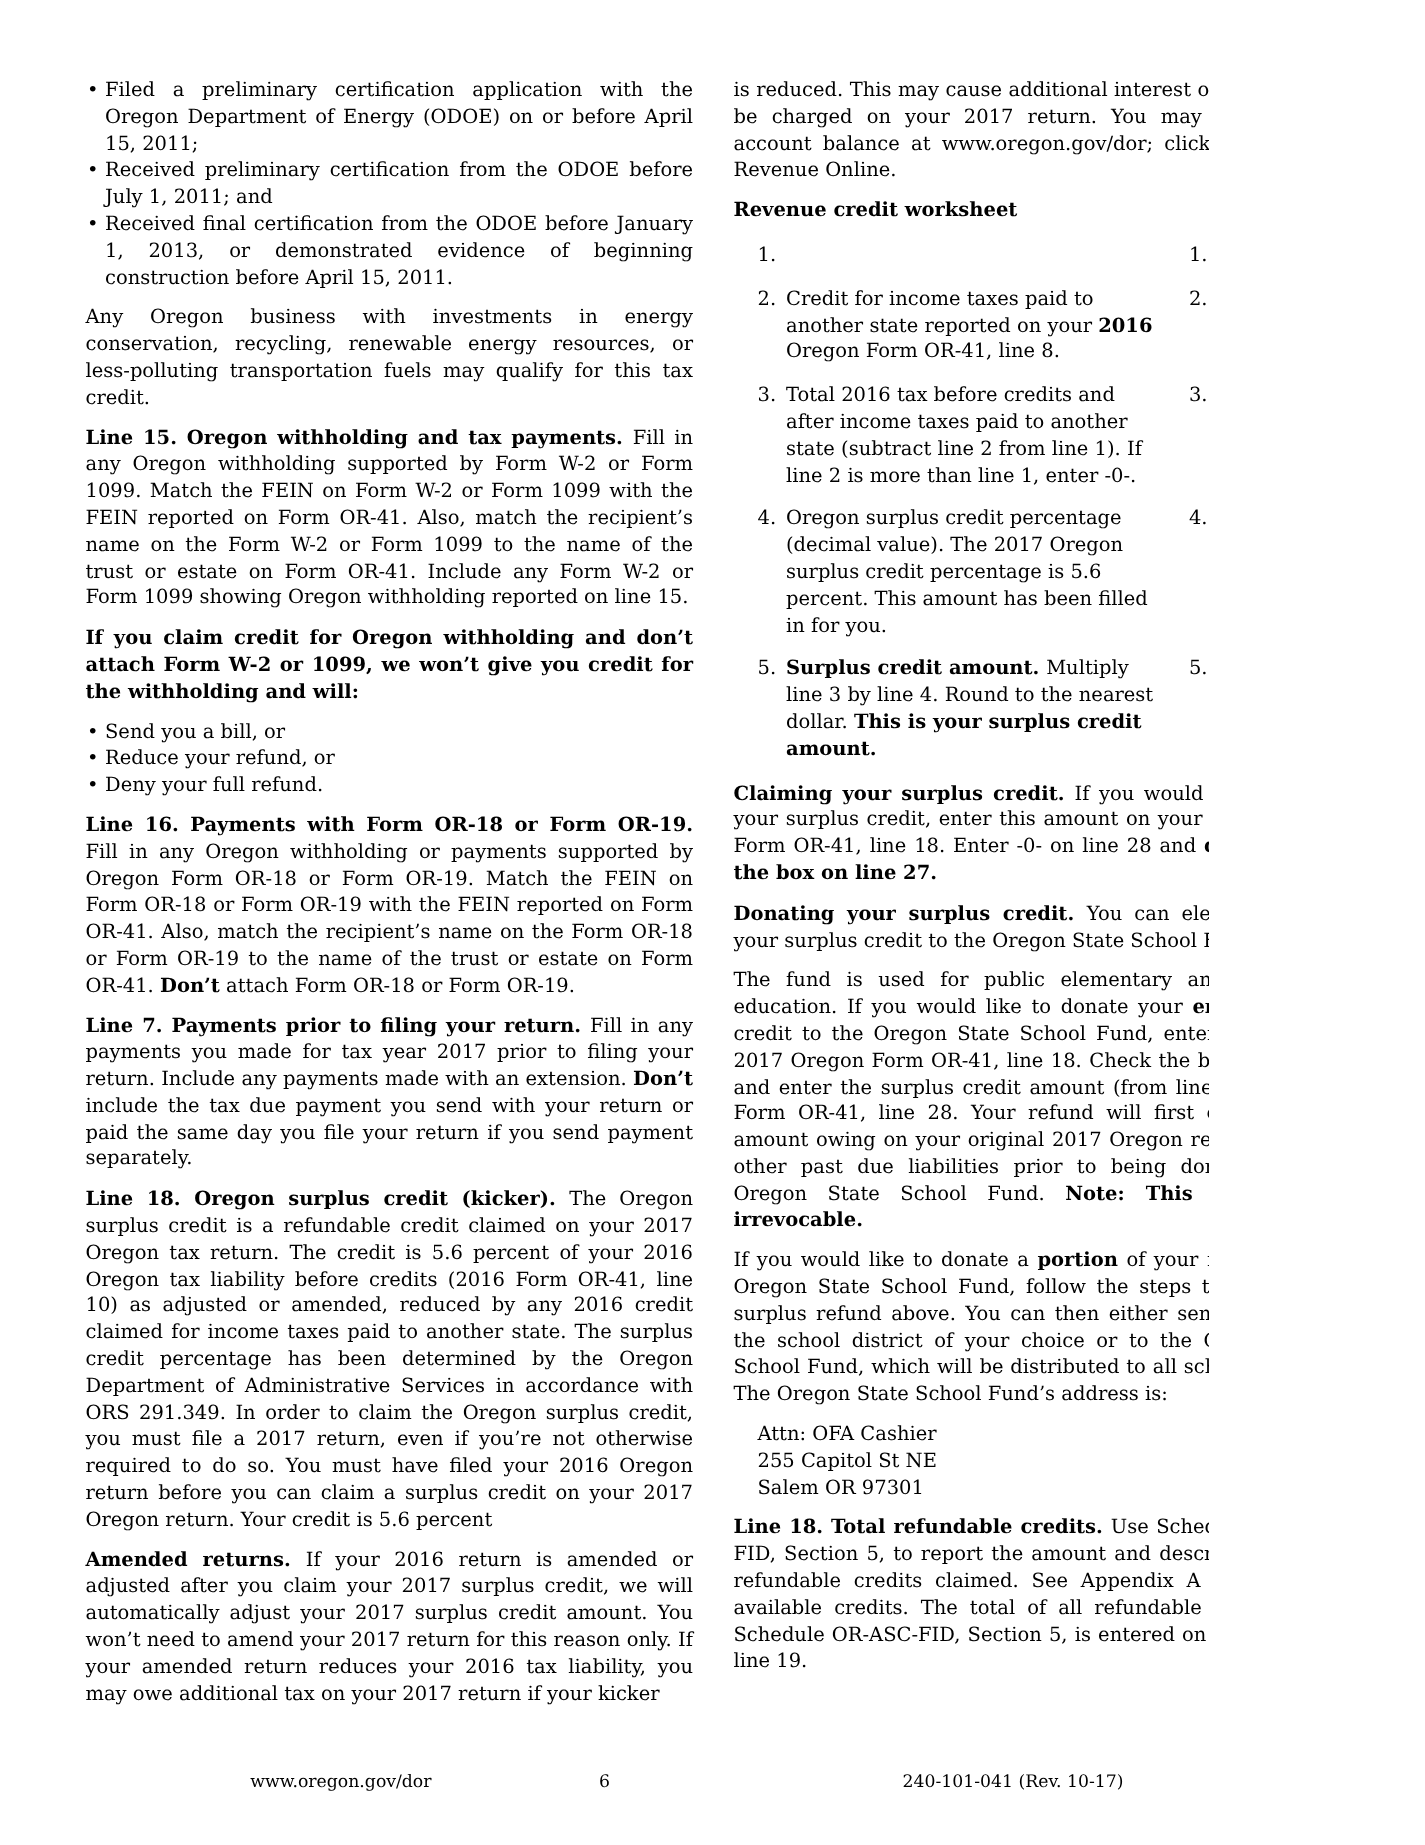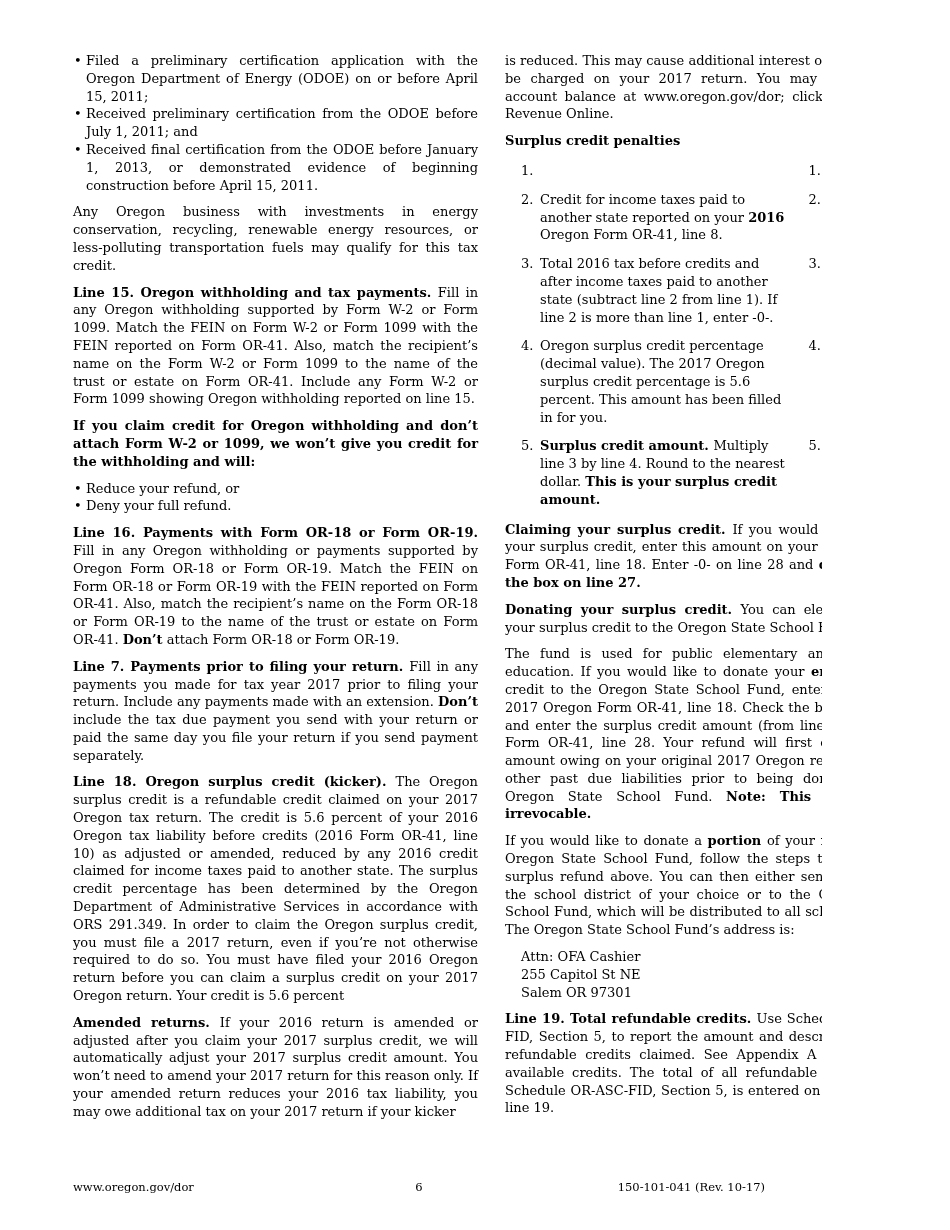--- a/index.html
+++ b/index.html
@@ -2,21 +2,21 @@
 <html lang="en"><head>
 <meta charset="utf-8">
 <style>
   * { margin:0; padding:0; box-sizing:border-box; }
   html, body { background:#ffffff; }
   body {
     width:950px; height:1230px;
     font-family:"DejaVu Serif", "Liberation Serif", serif;
     color:#000; font-size:13px; line-height:1.37;
   }
-  .page { position:relative; width:806px; height:1230px; padding:52px 57px 60px 57px; overflow:hidden;margin-left:16px; }
+  .page { position:relative; width:806px; height:1230px; padding:52px 57px 60px 57px; overflow:hidden; }
   .cols { display:flex; gap:27px; }
   .col { width:405px; flex:none; }
   p.para { text-align:justify; margin-bottom:9px; hyphens:auto; }
   .bold, .b { font-weight:bold; }
   ul.bullets { list-style:none; margin:0 0 9px 0; }
   ul.bullets li { position:relative; padding-left:13px; text-align:justify; hyphens:auto; }
   ul.bullets li::before { content:"\2022"; position:absolute; left:1px; }
   h3.ws-title { font-size:13px; font-weight:bold; margin:2px 0 12px 0; }
   .ws { margin:0 0 12px 0; }
   .ws-row { display:flex; align-items:flex-start; margin-bottom:11px; }
@@ -27,52 +27,53 @@
   .ws-line {
     display:inline-block; width:88px; height:16px;
     border-bottom:6px solid #15803d; text-align:center;
     font-size:12.5px; line-height:16px;
   }
   .address { margin:0 0 9px 16px; }
   .footer {
     position:absolute; left:57px; right:57px; bottom:34px;
     display:flex; font-size:11.5px;
   }
-  .f-left { flex:1; text-align:left; }
+  .f-left { flex:1; text-align:right; }
   .f-center { flex:1; text-align:center; }
   .f-right { flex:1; text-align:right; }
 </style>
 </head>
 <body>
 
 <div class="page">
   <div class="cols">
 
     <div class="col">
       <ul class="bullets">
         <li>Filed a preliminary certification application with the Oregon Department of Energy (ODOE) on or before April 15, 2011;</li>
         <li>Received preliminary certification from the ODOE before July 1, 2011; and</li>
         <li>Received final certification from the ODOE before January 1, 2013, or demonstrated evidence of beginning construction before April 15, 2011.</li>
       </ul>
       <p class="para">Any Oregon business with investments in energy conservation, recycling, renewable energy resources, or less-polluting transportation fuels may qualify for this tax credit.</p>
       <p class="para"><span class="b">Line 15. Oregon withholding and tax payments. </span><span>Fill in any Oregon withholding supported by Form W-2 or Form 1099. Match the FEIN on Form W-2 or Form 1099 with the FEIN reported on Form OR-41. Also, match the recipient’s name on the Form W-2 or Form 1099 to the name of the trust or estate on Form OR-41. Include any Form W-2 or Form 1099 showing Oregon withholding reported on line 15.</span></p>
       <p class="para bold">If you claim credit for Oregon withholding and don’t attach Form W-2 or 1099, we won’t give you credit for the withholding and will:</p>
       <ul class="bullets">
+        <li>Send you a bill, or</li>
         <li>Reduce your refund, or</li>
         <li>Deny your full refund.</li>
       </ul>
       <p class="para"><span class="b">Line 16. Payments with Form OR-18 or Form OR-19. </span><span>Fill in any Oregon withholding or payments supported by Oregon Form OR-18 or Form OR-19. Match the FEIN on Form OR-18 or Form OR-19 with the FEIN reported on Form OR-41. Also, match the recipient’s name on the Form OR-18 or Form OR-19 to the name of the trust or estate on Form OR-41. </span><span class="b">Don’t</span><span> attach Form OR-18 or Form OR-19.</span></p>
       <p class="para"><span class="b">Line 7. Payments prior to filing your return. </span><span>Fill in any payments you made for tax year 2017 prior to filing your return. Include any payments made with an extension. </span><span class="b">Don’t</span><span> include the tax due payment you send with your return or paid the same day you file your return if you send payment separately.</span></p>
       <p class="para"><span class="b">Line 18. Oregon surplus credit (kicker). </span><span>The Oregon surplus credit is a refundable credit claimed on your 2017 Oregon tax return. The credit is 5.6 percent of your 2016 Oregon tax liability before credits (2016 Form OR-41, line 10) as adjusted or amended, reduced by any 2016 credit claimed for income taxes paid to another state. The surplus credit percentage has been determined by the Oregon Department of Administrative Services in accordance with ORS 291.349. In order to claim the Oregon surplus credit, you must file a 2017 return, even if you’re not otherwise required to do so. You must have filed your 2016 Oregon return before you can claim a surplus credit on your 2017 Oregon return. Your credit is 5.6 percent</span></p>
       <p class="para"><span class="b">Amended returns. </span><span>If your 2016 return is amended or adjusted after you claim your 2017 surplus credit, we will automatically adjust your 2017 surplus credit amount. You won’t need to amend your 2017 return for this reason only. If your amended return reduces your 2016 tax liability, you may owe additional tax on your 2017 return if your kicker</span></p>
     </div>
 
     <div class="col">
       <p class="para">is reduced. This may cause additional interest or penalties to be charged on your 2017 return. You may review your account balance at www.oregon.gov/dor; click the link for Revenue Online.</p>
-      <h3 class="ws-title">Surplus credit penalties</h3>
+      <h3 class="ws-title">Revenue credit worksheet</h3>
 
       <div class="ws">
 
         <div class="ws-row">
           <div class="ws-num">1.</div>
           <div class="ws-right">
             <span class="ws-label">1.</span>
             <span class="ws-line"></span>
           </div>
         </div>
@@ -119,23 +120,23 @@
       <p class="para"><span class="b">Donating your surplus credit. </span><span>You can elect to donate your surplus credit to the Oregon State School Fund.</span></p>
       <p class="para"><span>The fund is used for public elementary and secondary education. If you would like to donate your </span><span class="b">entire</span><span> surplus credit to the Oregon State School Fund, enter -0- on your 2017 Oregon Form OR-41, line 18. Check the box on line 27 and enter the surplus credit amount (from line 5 above) on Form OR-41, line 28. Your refund will first offset to any amount owing on your original 2017 Oregon return and any other past due liabilities prior to being donated to the Oregon State School Fund. </span><span class="b">Note: This election is irrevocable.</span></p>
       <p class="para"><span>If you would like to donate a </span><span class="b">portion</span><span> of your refund to the Oregon State School Fund, follow the steps to claim your surplus refund above. You can then either send a check to the school district of your choice or to the Oregon State School Fund, which will be distributed to all school districts. The Oregon State School Fund’s address is:</span></p>
 
       <div class="address">
         <div>Attn: OFA Cashier</div>
         <div>255 Capitol St NE</div>
         <div>Salem OR 97301</div>
       </div>
 
-      <p class="para"><span class="b">Line 19. Total refundable credits. </span><span>Use Schedule OR-ASC-FID, Section 5, to report the amount and description of any refundable credits claimed. See Appendix A for a list of available credits. The total of all refundable credits from Schedule OR-ASC-FID, Section 5, is entered on Form OR-41, line 19.</span></p>
+      <p class="para"><span class="b">Line 18. Total refundable credits. </span><span>Use Schedule OR-ASC-FID, Section 5, to report the amount and description of any refundable credits claimed. See Appendix A for a list of available credits. The total of all refundable credits from Schedule OR-ASC-FID, Section 5, is entered on Form OR-41, line 19.</span></p>
     </div>
 
   </div>
 
   <div class="footer">
     <span class="f-left">www.oregon.gov/dor</span>
     <span class="f-center">6</span>
-    <span class="f-right">150-101-041 (Rev. 10-17)</span>
+    <span class="f-right">240-101-041 (Rev. 10-17)</span>
   </div>
 </div>
 
 </body></html>

